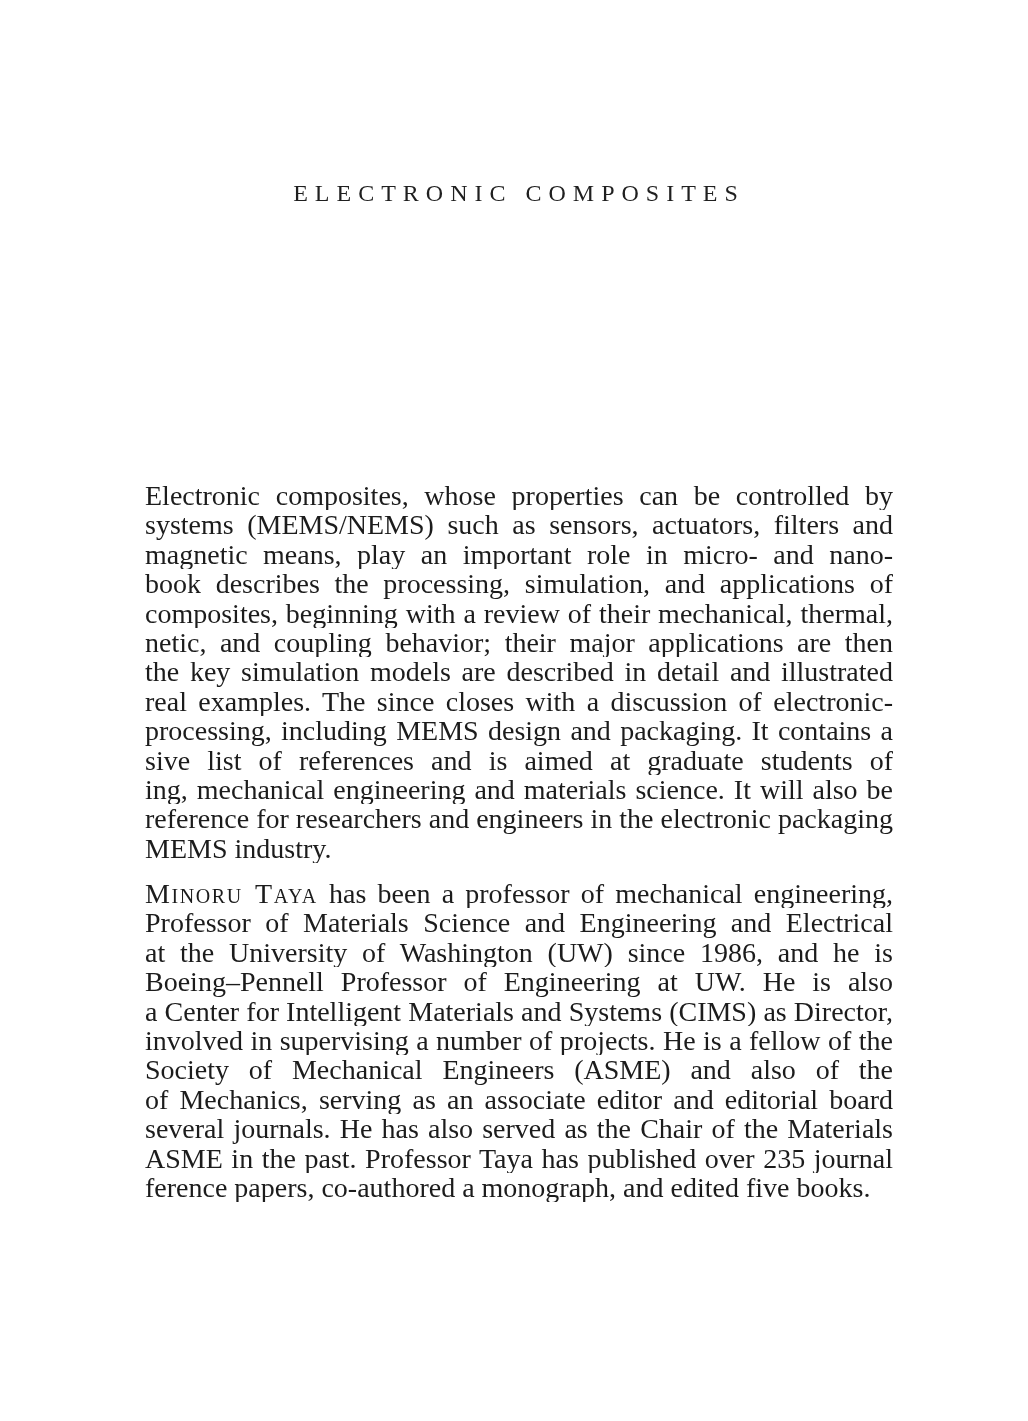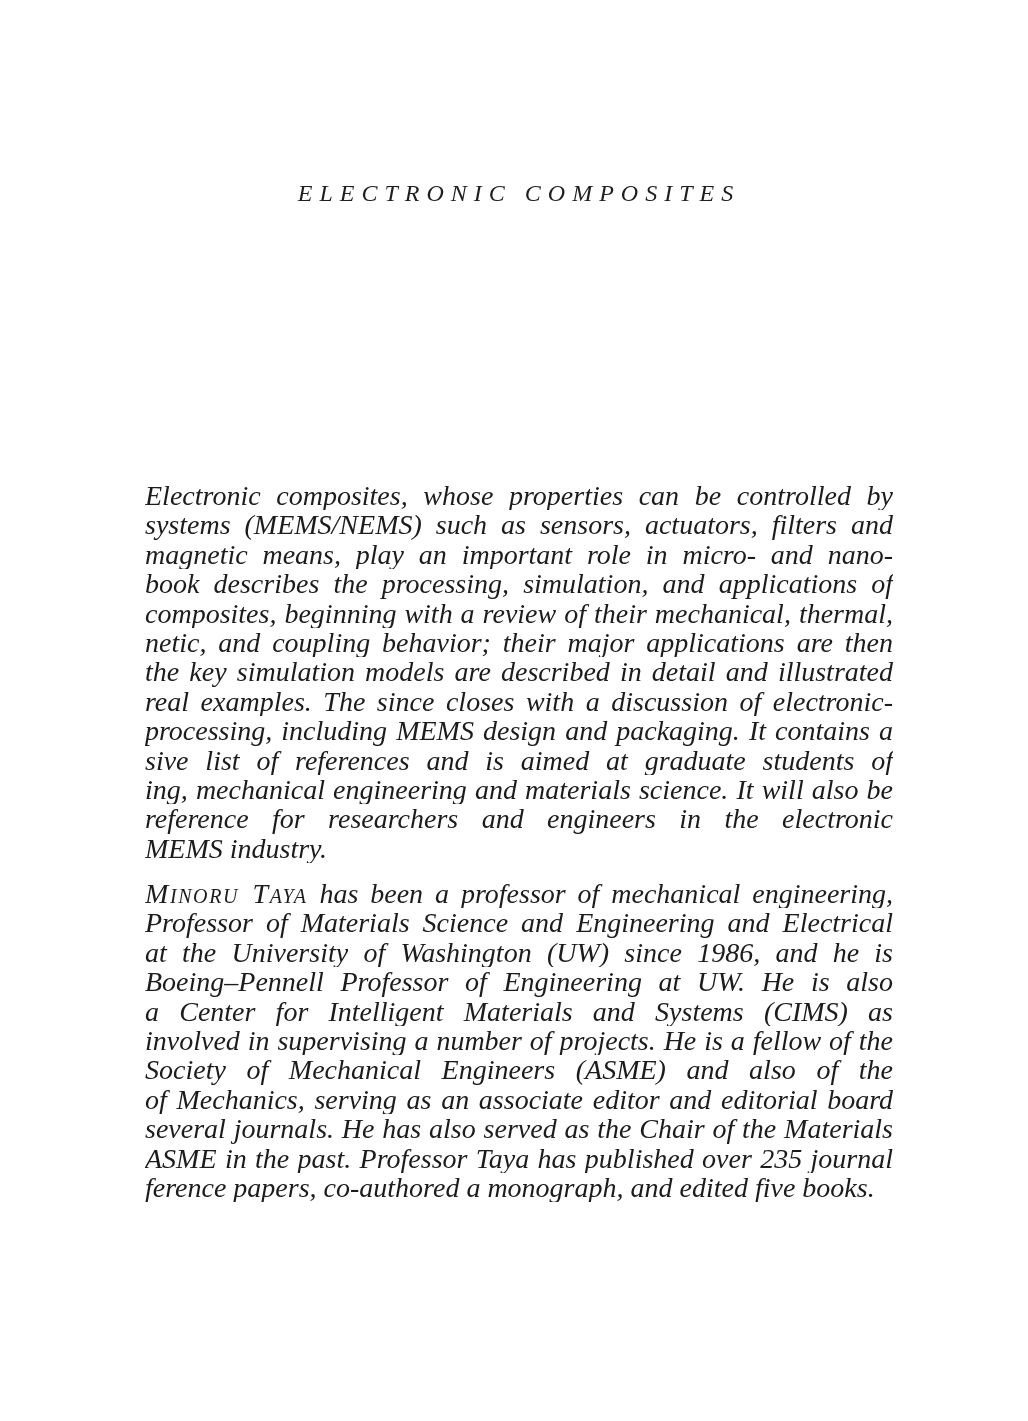--- a/index.html
+++ b/index.html
@@ -8,21 +8,20 @@
     background: #ffffff;
   }
   .page {
     position: relative;
     width: 1028px;
     height: 1302px;
     background: #ffffff;
     font-family: "Liberation Serif", "DejaVu Serif", serif;
     color: #1c1c1c;
     overflow: hidden;
-    font-style: italic;
   }
   .book-title {
     position: absolute;
     top: 180px;
     left: 145px;
     width: 748px;
     text-align: center;
     font-size: 24px;
     letter-spacing: 7px;
     color: #1f1f1f;

